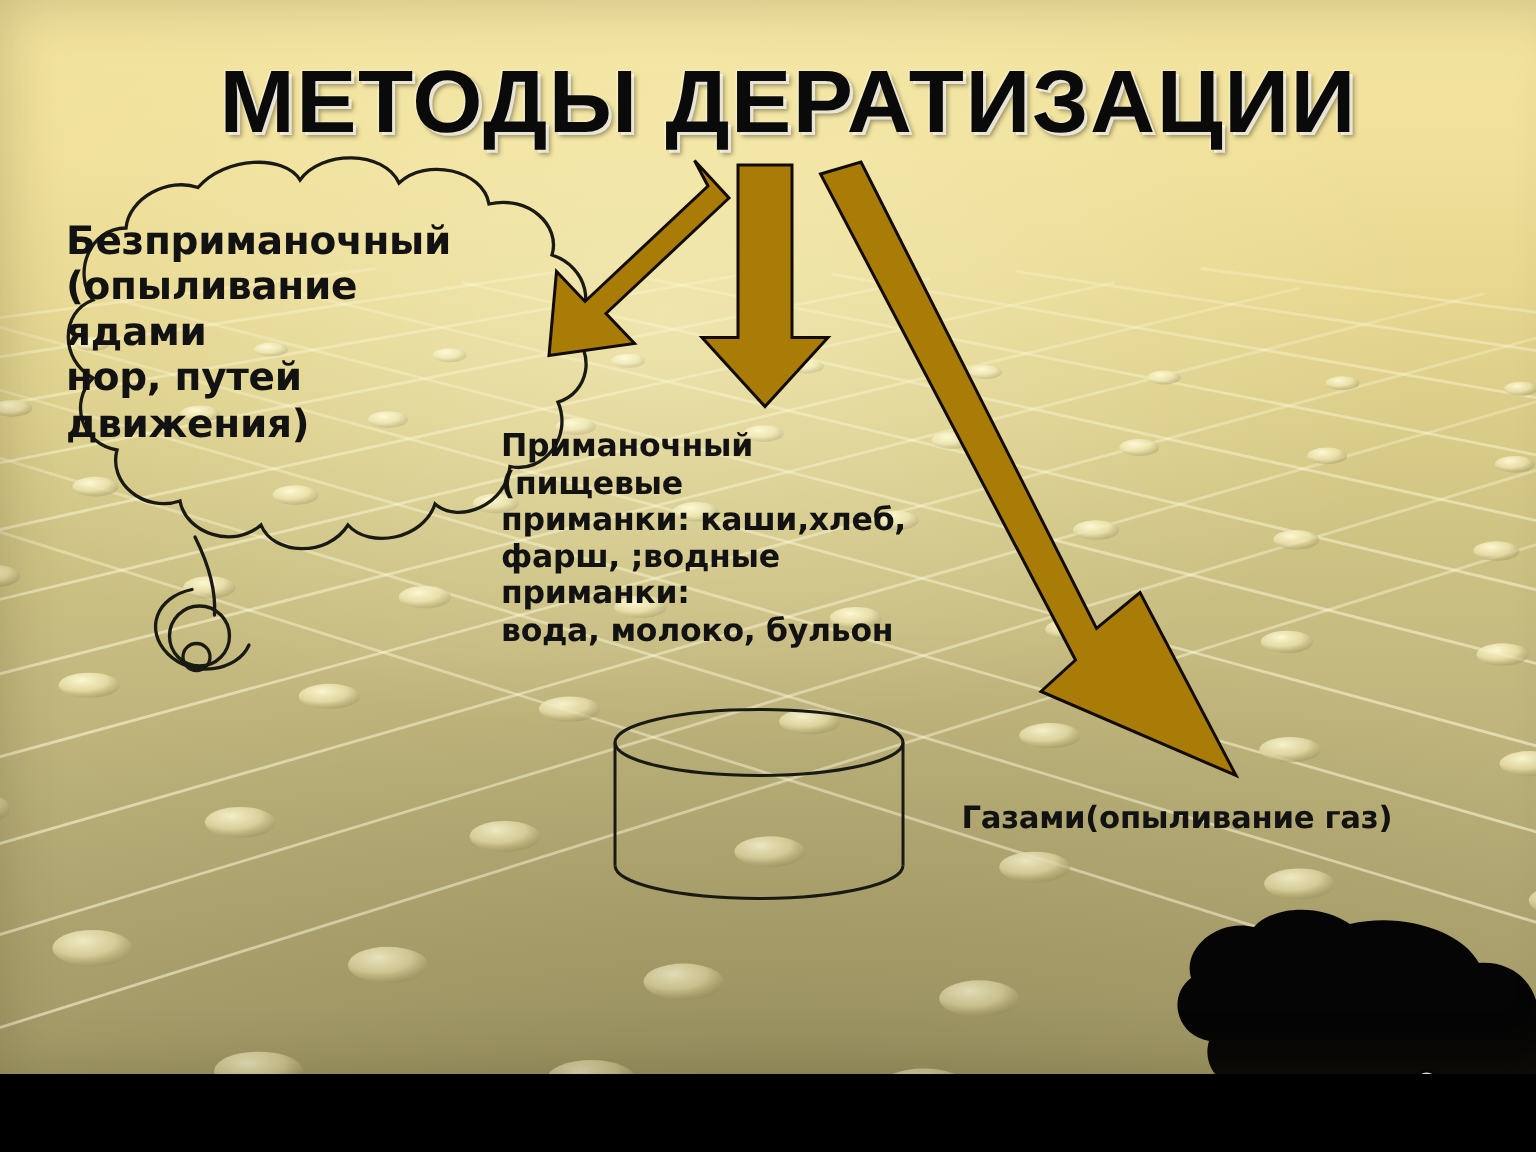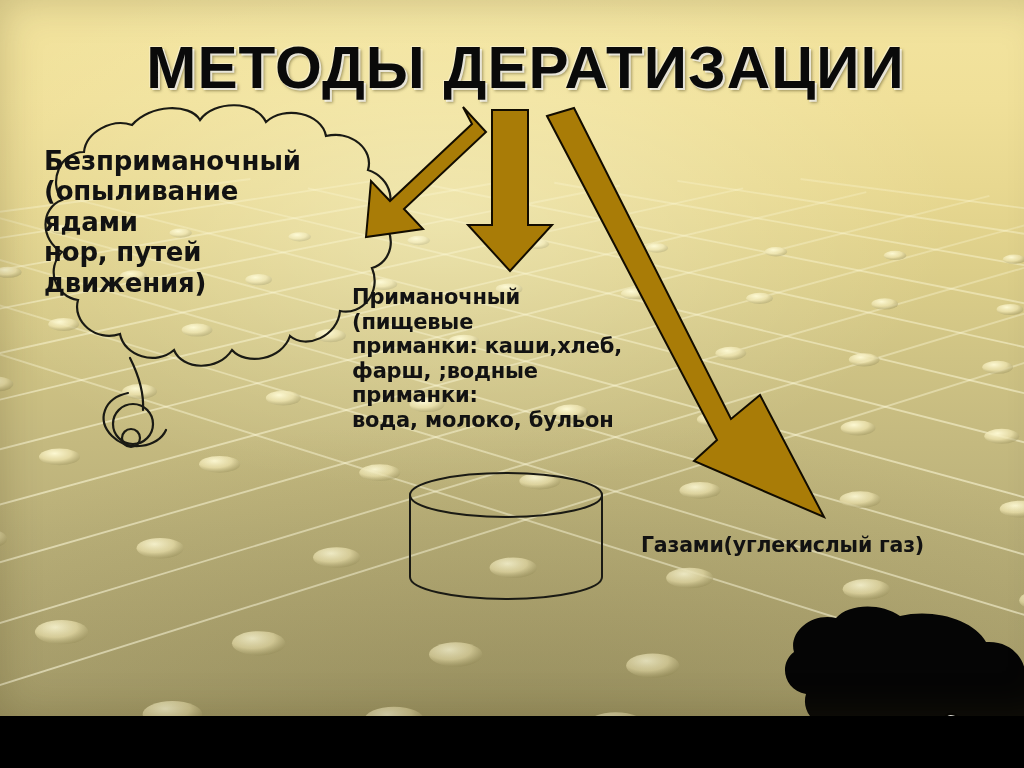--- a/index.html
+++ b/index.html
@@ -83,21 +83,21 @@
     white-space: pre-line;
     line-height: 1.17;
   }
   #text-left {
     left: 44px;
     top: 146px;
     font-size: 26px;
     letter-spacing: -0.2px;
   }
   #text-middle {
-    left: 352px;
+    left: 334px;
     top: 285px;
     font-size: 21px;
     letter-spacing: -0.2px;
   }
   #text-right {
     left: 641px;
     top: 533px;
     font-size: 20.5px;
     letter-spacing: -0.2px;
   }
@@ -354,16 +354,16 @@
  нор, путей
 движения)</div>
 
   <div class="txt" id="text-middle">Приманочный
 (пищевые
 приманки: каши,хлеб,
 фарш, ;водные
 приманки:
 вода, молоко, бульон</div>
 
-  <div class="txt" id="text-right">Газами(углекислый газ)</div>
+  <div class="txt" id="text-right">Газами(опыливание газ)</div>
 
   <div class="bg-darkedge"></div>
 </div>
 
 </body></html>

